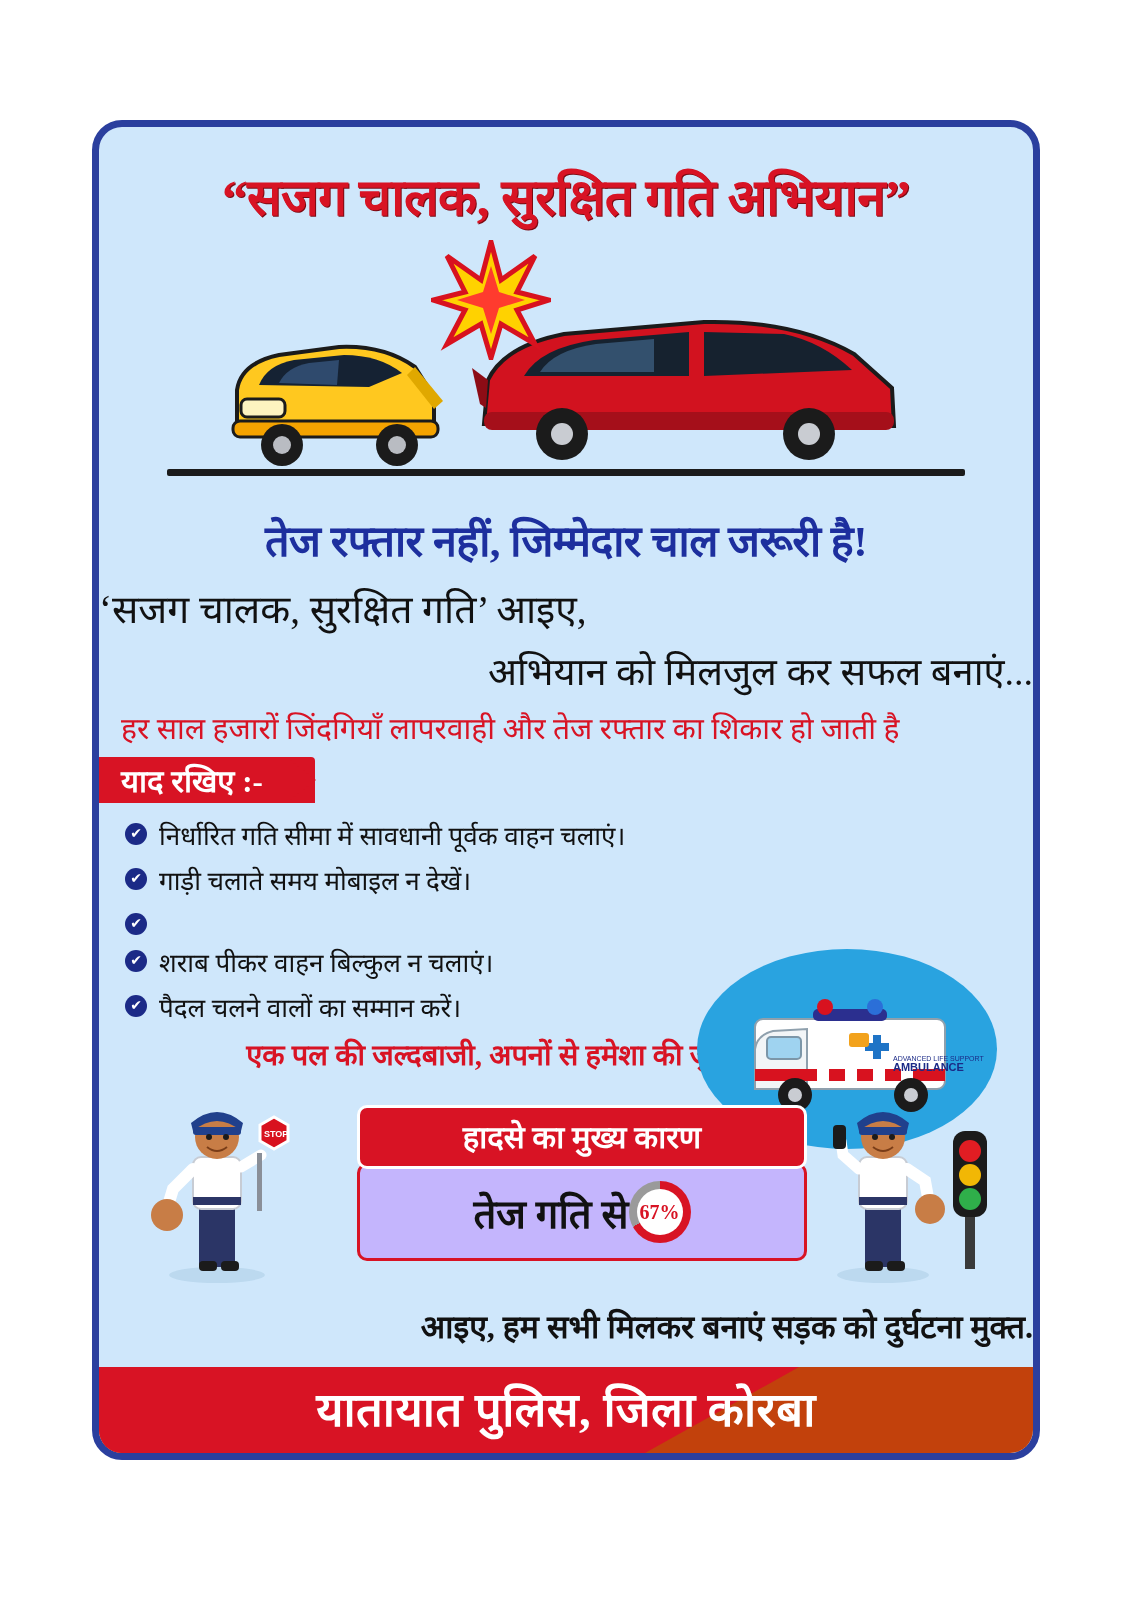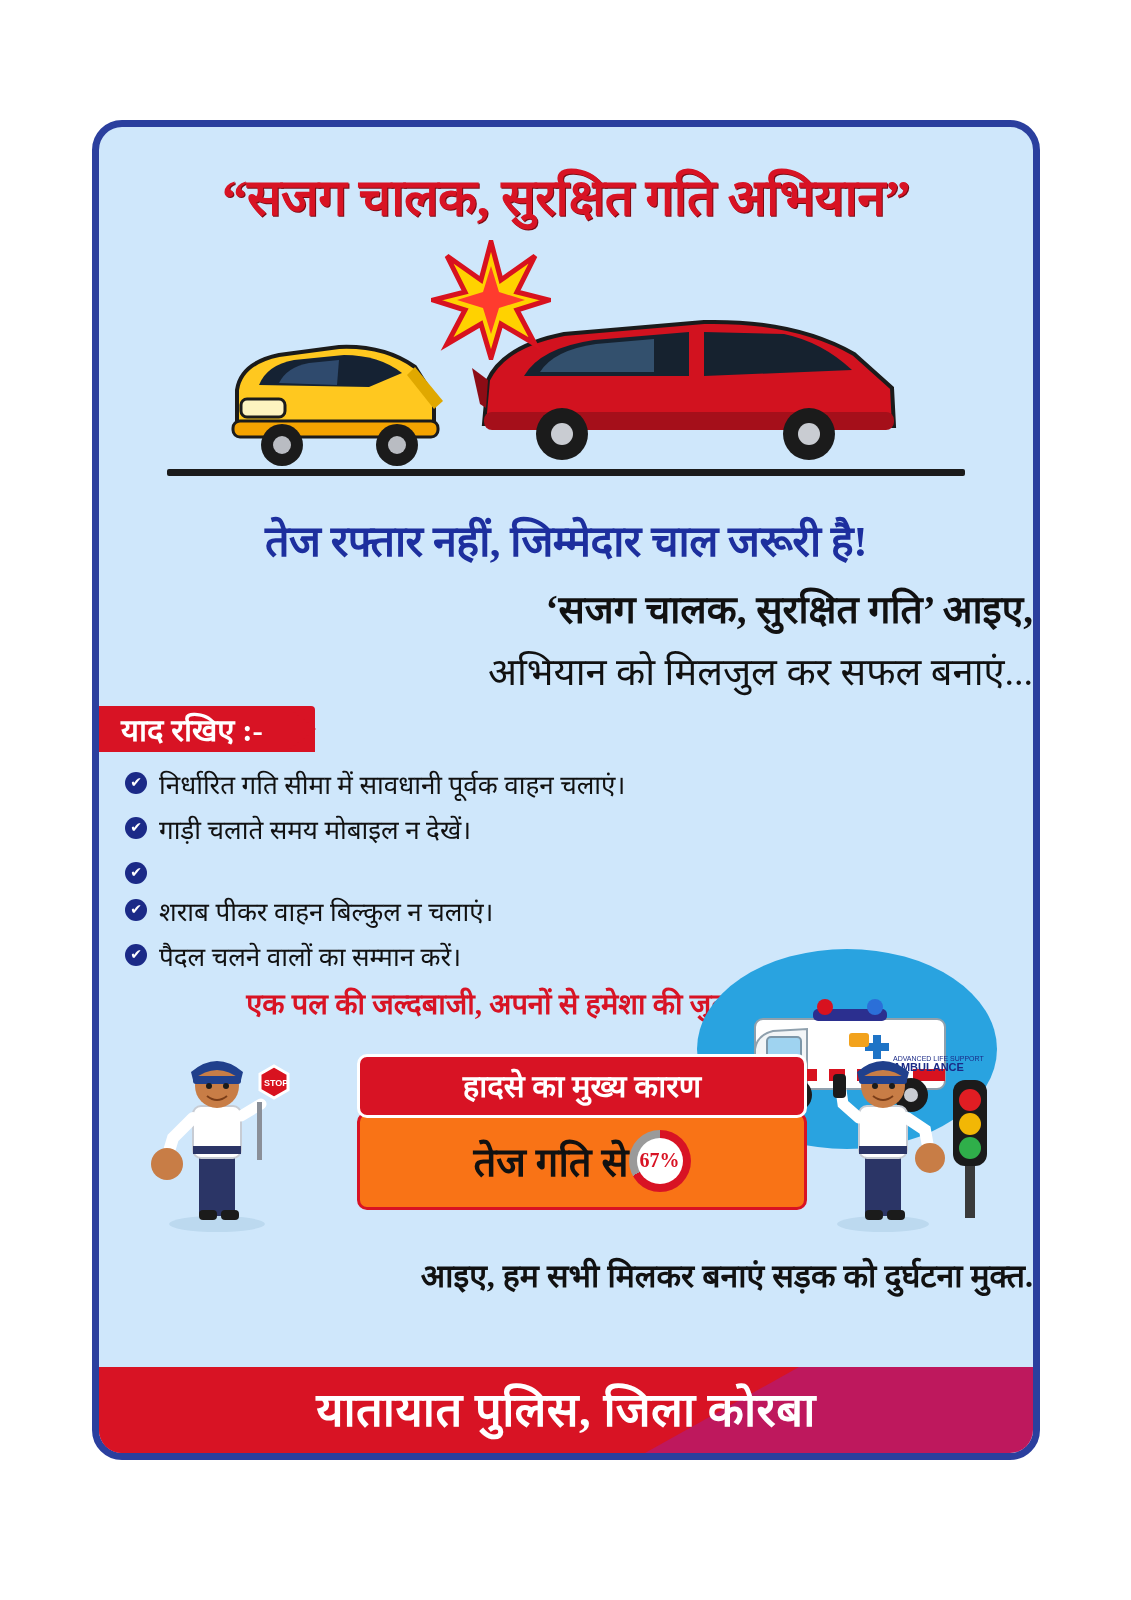--- a/index.html
+++ b/index.html
@@ -81,23 +81,23 @@
   .line1 {
     text-align: center;
     font-family: "Liberation Serif", serif;
     font-weight: bold;
     font-size: 43px;
     color: #1d2f9e;
     margin-top: 8px;
     letter-spacing: -0.5px;
   }
   .line2 {
-    text-align: right;
-    font-family: "Liberation Serif", serif;
-    font-weight: bold;
+    text-align: left;
+    font-family: "Liberation Serif", serif;
+    font-weight: normal;
     font-size: 39px;
     color: #111111;
     margin-top: 12px;
   }
   .line3 {
     text-align: right;
     font-family: "Liberation Serif", serif;
     font-size: 38px;
     color: #111111;
     margin-top: 10px;
@@ -231,21 +231,21 @@
     text-align: center;
     font-family: "Liberation Serif", serif;
     font-weight: bold;
     font-size: 31px;
     padding: 7px 0 9px 0;
     position: relative;
     z-index: 2;
   }
   .cause-body {
     margin-top: -6px;
-    background: #f97316;
+    background: #c4b5fd;
     border: 3px solid #d81324;
     border-radius: 10px;
     height: 92px;
     display: flex;
     align-items: center;
     justify-content: center;
   }
   .cause-text {
     font-family: "Liberation Serif", serif;
     font-weight: bold;
@@ -287,21 +287,21 @@
     margin-top: 12px;
   }
 
   
   .footer {
     position: absolute;
     left: 0;
     right: 0;
     bottom: 0;
     height: 86px;
-    background: #be185d;
+    background: #c2410c;
     overflow: hidden;
   }
   .footer .red-wedge {
     position: absolute;
     left: 0;
     top: 0;
     width: 700px;
     height: 86px;
     background: #d81324;
     clip-path: polygon(0 0, 100% 0, 78% 100%, 0 100%);
@@ -357,20 +357,21 @@
     <svg class="burst" viewBox="0 0 120 120">
       <polygon points="60,2 70,40 104,16 86,52 118,60 86,70 104,104 70,84 60,118 50,84 16,104 34,70 2,60 34,52 16,16 50,40" fill="#ffd200" stroke="#d8121f" stroke-width="5"></polygon>
       <polygon points="60,26 68,52 94,60 68,68 60,94 52,68 26,60 52,52" fill="#ff3b2e"></polygon>
     </svg>
   </div>
 
   <div class="line1">तेज रफ्तार नहीं, जिम्मेदार चाल जरूरी है!</div>
   <div class="line2">‘सजग चालक, सुरक्षित गति’ आइए,</div>
   <div class="line3">अभियान को मिलजुल कर सफल बनाएं...</div>
 
+  <div class="para">हर साल हजारों जिंदगियाँ लापरवाही और तेज रफ्तार का शिकार हो जाती है</div>
 
   <div class="ribbon-wrap">
     <div class="ribbon">याद रखिए :-</div>
   </div>
 
   <ul class="tips">
     <li>
       <span class="tick">✔</span>
       <span>निर्धारित गति सीमा में सावधानी पूर्वक वाहन चलाएं।</span>
     </li>

